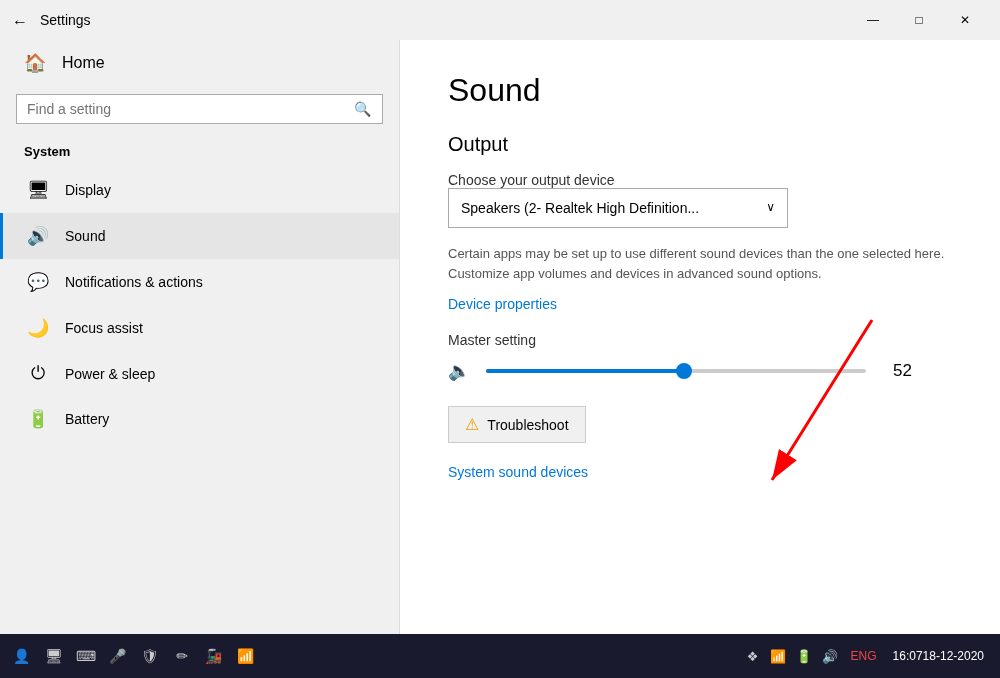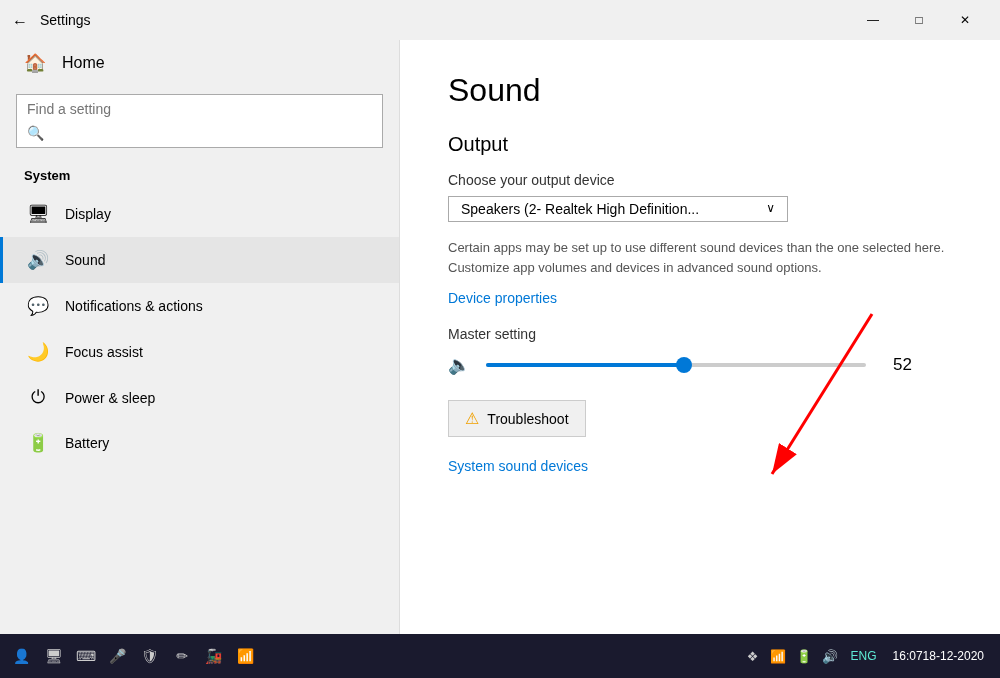--- a/index.html
+++ b/index.html
@@ -79,21 +79,20 @@
       color: #000;
     }
 
     .search-box {
       margin: 8px 16px 16px 16px;
       display: flex;
       border: 1px solid #aaa;
       background: #fff;
       padding: 6px 10px;
       gap: 8px;
-      flex-direction: column;
     }
     .search-input {
       border: none;
       outline: none;
       flex: 1;
       font-size: 14px;
       background: transparent;
       color: #555;
     }
     .search-icon-unicode {
@@ -164,30 +163,29 @@
     .section-title {
       font-size: 20px;
       font-weight: 400;
       color: #000;
       margin-bottom: 16px;
     }
 
     .label-text {
       font-size: 14px;
       color: #333;
-      margin-bottom: 8px;
     }
 
     
     .dropdown {
       display: flex;
       align-items: flex-start;
       justify-content: space-between;
       border: 1px solid #aaa;
-      padding: 4px 12px;
+      padding: 11px 12px;
       width: 340px;
       cursor: pointer;
       background: #fff;
       margin-bottom: 16px;
     }
     .dropdown-text { font-size: 14px; color: #000; }
     .dropdown-arrow { font-size: 12px; color: #000; }
 
     
     .info-text {
@@ -337,21 +335,21 @@
       align-items: flex-end;
       justify-content: center;
       color: #fff;
       font-size: 12px;
       line-height: 1.4;
       padding: 0 8px;
       cursor: pointer;
     }
 
     .taskbar-lang {
-      color: #5eead4;
+      color: #ef4444;
       font-size: 12px;
       cursor: pointer;
       padding: 0 4px;
     }
 
     
     .content-wrapper {
       position: relative;
     }
 

